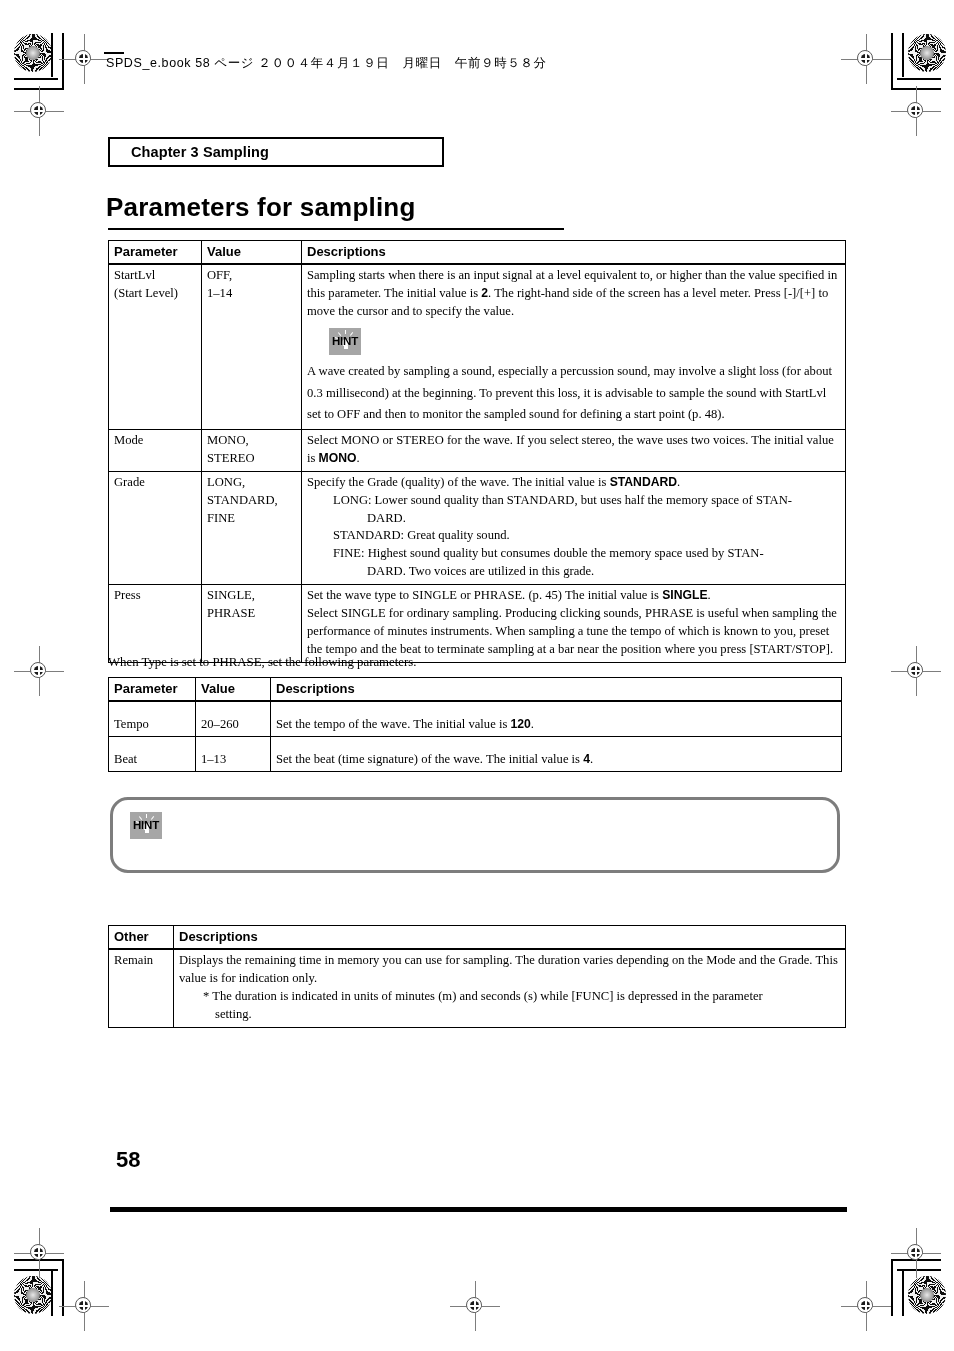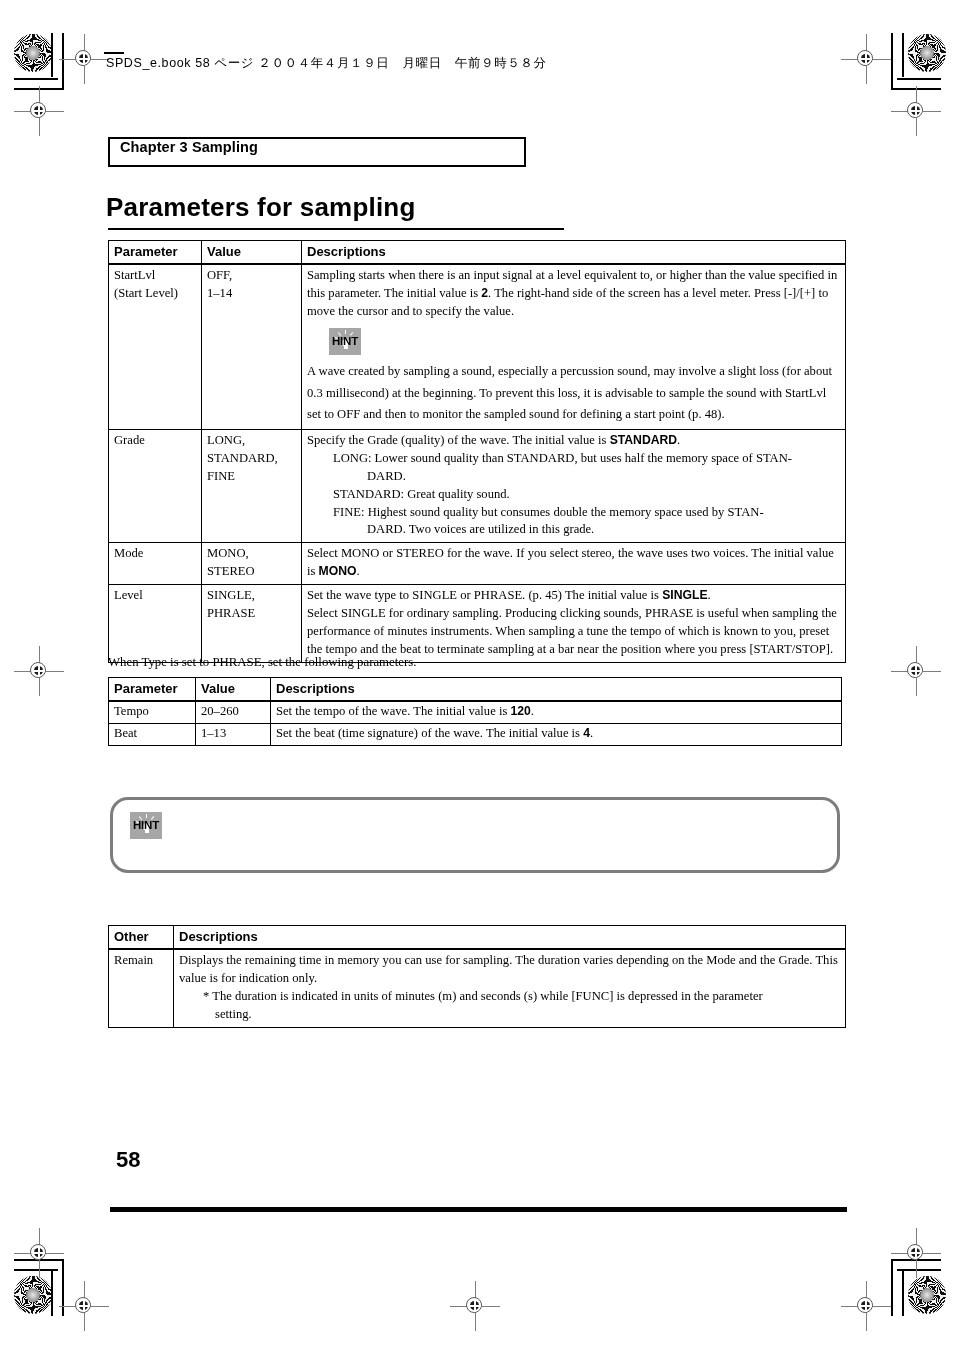--- a/index.html
+++ b/index.html
@@ -107,27 +107,27 @@
     width: 20px;
     height: 1.5px;
     background: #000;
   }
 
   
   .chapter-bar {
     position: absolute;
     left: 108px;
     top: 137px;
-    width: 418px;
+    width: 336px;
     height: 30px;
     border: 2.6px solid #000000;
     box-sizing: border-box;
     display: flex;
-    align-items: flex-start;
-    padding-left: 10px;
+    align-items: center;
+    padding-left: 21px;
   }
   .chapter-bar span {
     font-family: "Liberation Sans", sans-serif;
     font-weight: bold;
     font-size: 14.5px;
     letter-spacing: 0.1px;
   }
 
   
   .page-title {
@@ -190,21 +190,21 @@
   #table-sampling { left: 108px; top: 240px; width: 737px; }
   #table-sampling col.c1 { width: 93px; }
   #table-sampling col.c2 { width: 100px; }
   #table-sampling col.c3 { width: 544px; }
 
   
   #table-phrase { left: 108px; top: 677px; width: 733px; }
   #table-phrase col.c1 { width: 87px; }
   #table-phrase col.c2 { width: 75px; }
   #table-phrase col.c3 { width: 571px; }
-  #table-phrase td { padding-top: 1px; padding-bottom: 2px; }
+  #table-phrase td { padding-top: 14px; padding-bottom: 2px; }
 
   
   #table-other { left: 108px; top: 925px; width: 737px; }
   #table-other col.c1 { width: 65px; }
   #table-other col.c2 { width: 672px; }
 
   
   .lead-sentence {
     position: absolute;
     left: 108px;
@@ -475,53 +475,53 @@
             <span class="bulb"></span>
             <span class="label">HINT</span>
           </span>
         </div>
         <p class="cell-hint-text">A wave created by sampling a sound, especially a percussion sound, may involve a slight loss (for about 0.3 millisecond) at the beginning. To prevent this loss, it is advisable to sample the sound with StartLvl set to OFF and then to monitor the sampled sound for defining a start point (p. 48).</p>
       </td>
     </tr>
 
     <tr>
       <td>
+        <p>Mode</p>
+      </td>
+      <td>
+        <p>MONO,</p>
+        <p>STEREO</p>
+      </td>
+      <td class="col-desc">
+        <p><span>Select MONO or STEREO for the wave. If you select stereo, the wave uses two voices. The initial value is </span><span class="bold-val">MONO</span><span>.</span></p>
+      </td>
+    </tr>
+
+    <tr>
+      <td>
         <p>Grade</p>
       </td>
       <td>
         <p>LONG,</p>
         <p>STANDARD,</p>
         <p>FINE</p>
       </td>
       <td class="col-desc">
         <p><span>Specify the Grade (quality) of the wave. The initial value is </span><span class="bold-val">STANDARD</span><span>.</span></p>
         <p class="indent-1">LONG: Lower sound quality than STANDARD, but uses half the memory space of STAN-</p>
         <p class="indent-2">DARD.</p>
         <p class="indent-1">STANDARD: Great quality sound.</p>
         <p class="indent-1">FINE: Highest sound quality but consumes double the memory space used by STAN-</p>
         <p class="indent-2">DARD. Two voices are utilized in this grade.</p>
       </td>
     </tr>
 
     <tr>
       <td>
-        <p>Mode</p>
-      </td>
-      <td>
-        <p>MONO,</p>
-        <p>STEREO</p>
-      </td>
-      <td class="col-desc">
-        <p><span>Select MONO or STEREO for the wave. If you select stereo, the wave uses two voices. The initial value is </span><span class="bold-val">MONO</span><span>.</span></p>
-      </td>
-    </tr>
-
-    <tr>
-      <td>
-        <p>Level</p>
+        <p>Press</p>
       </td>
       <td>
         <p>SINGLE,</p>
         <p>PHRASE</p>
       </td>
       <td class="col-desc">
         <p><span>Set the wave type to SINGLE or PHRASE. (p. 45) The initial value is </span><span class="bold-val">SINGLE</span><span>.</span></p>
         <p>Select SINGLE for ordinary sampling. Producing clicking sounds, PHRASE is useful when sampling the performance of minutes instruments. When sampling a tune the tempo of which is known to you, preset the tempo and the beat to terminate sampling at a bar near the position where you press [START/STOP].</p>
       </td>
     </tr>

